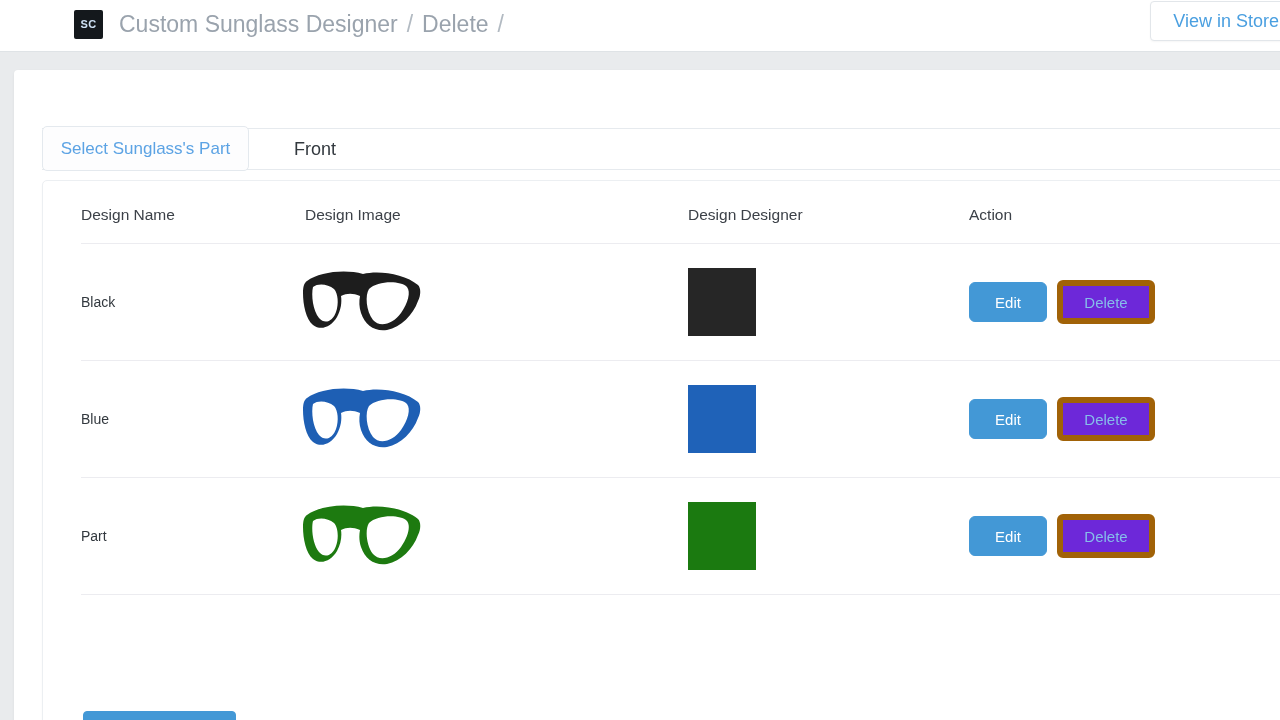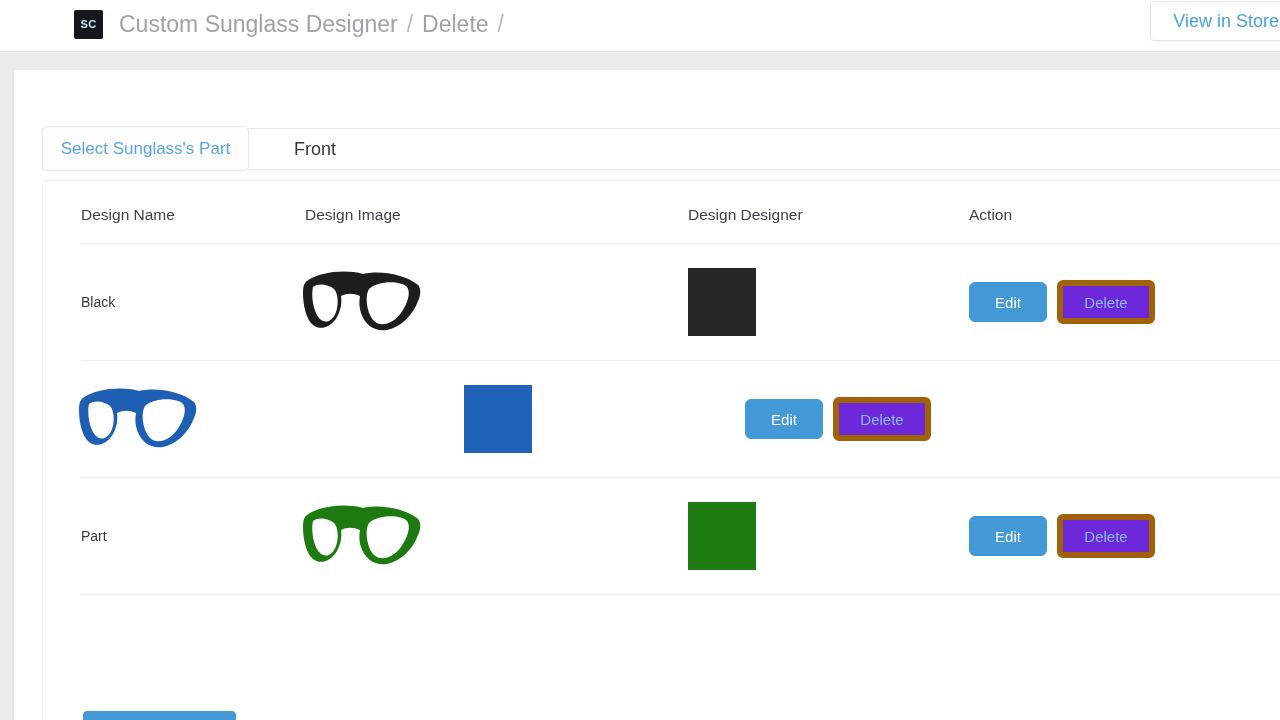--- a/index.html
+++ b/index.html
@@ -293,20 +293,21 @@
         <div class="col-thumb">
           <span class="swatch" style="background: rgb(38, 38, 38);"></span>
         </div>
         <div class="col-action actions">
           <div class="btn btn-edit">Edit</div>
           <div class="btn btn-delete">Delete</div>
         </div>
       </div>
 
       <div class="tbl-row">
+        <div class="col-name cell-name">Blue</div>
         <div class="glasses-cell">
           <svg class="glasses" viewBox="0 0 124 74">
             <g style="color: rgb(30, 95, 180);">
               <path d="M6 16 C18 7, 44 4, 62 9 C78 5, 104 9, 117 20 C120 23, 120 30, 117 36
                        C112 50, 100 62, 86 65 C74 67, 64 60, 60 48 C58 42, 58 36, 59 31
                        C52 28, 46 28, 40 31 C41 37, 40 45, 36 52 C30 62, 20 66, 12 60
                        C5 54, 2 40, 2 28 C2 22, 3 18, 6 16 Z
                        M12 22 C10 30, 12 46, 18 53 C24 60, 32 56, 35 47 C38 39, 37 28, 33 24
                        C27 19, 17 18, 12 22 Z
                        M68 24 C64 30, 65 46, 72 55 C79 63, 92 59, 100 48 C107 38, 110 27, 106 22

